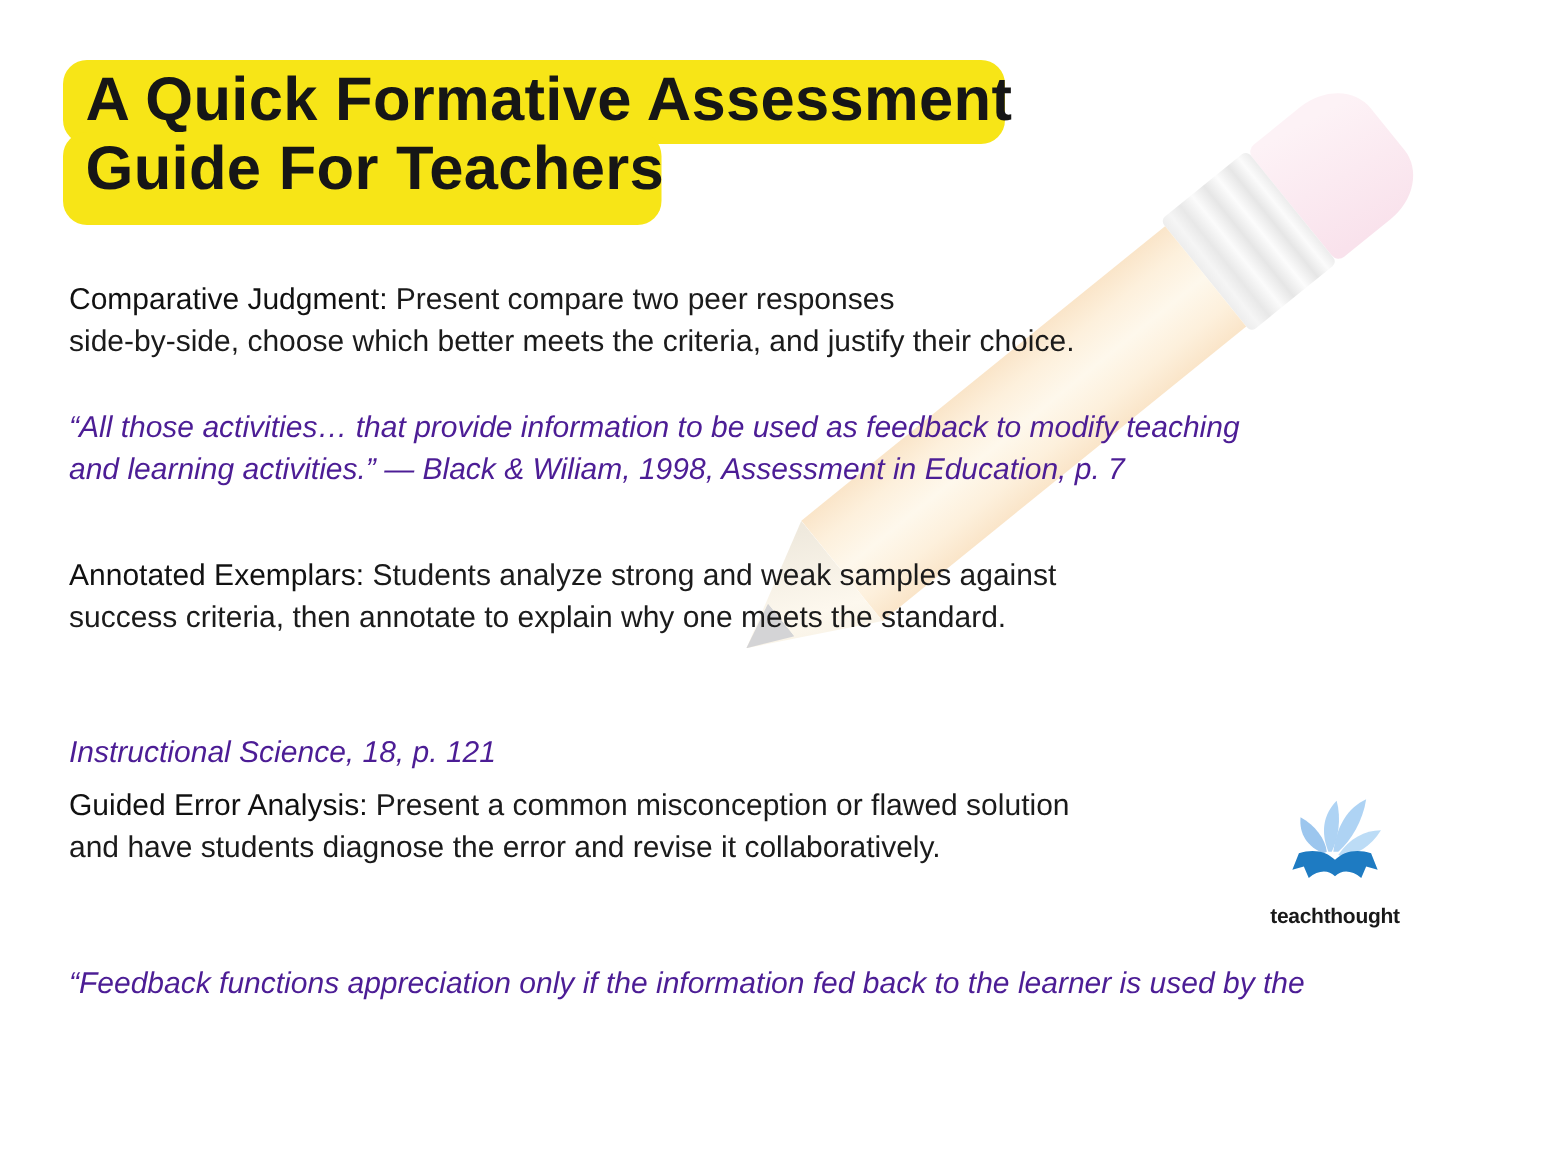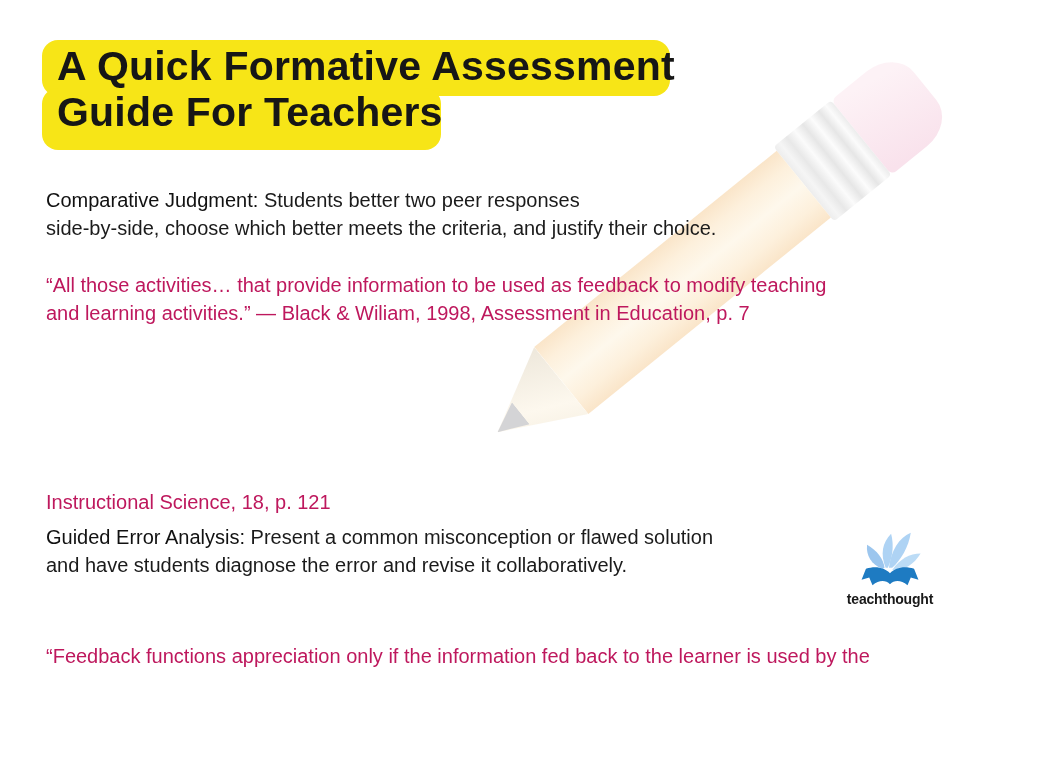--- a/index.html
+++ b/index.html
@@ -51,27 +51,27 @@
   }
   .t1{top:46px;}
   .t2{top:92px;}
 
   
   .sec,.quote{
     position:absolute;left:46px;z-index:2;margin:0;
     font-size:20px;line-height:28px;white-space:nowrap;
   }
   .sec strong{font-weight:400;color:#111;}
-  .quote{color:#be185d;}
+  .quote{font-style:italic;color:#4c1d95;}
 
   
   .logo{position:absolute;left:838px;top:528px;width:104px;text-align:center;z-index:2;}
   .logo svg{display:block;margin:0 auto;}
   .logo-word{
-    font-size:14px;font-weight:700;color:#191919;letter-spacing:-0.2px;margin-top:1px;
+    font-size:14px;font-weight:700;color:#191919;letter-spacing:-0.2px;margin-top:12px;
   }
 </style>
 </head>
 <body>
 
 <div class="page">
 
   <div class="pencil">
     <div class="p-eraser"></div>
     <div class="p-ferrule"></div>
@@ -82,29 +82,34 @@
     </div>
   </div>
 
   <div class="hl hl1" style="background: rgb(247, 229, 23);"></div>
   <div class="hl hl2" style="background: rgb(247, 229, 23);"></div>
   <h1 class="title-line t2">Guide For Teachers</h1>
   <h1 class="title-line t1">A Quick Formative Assessment</h1>
 
   <p class="sec" style="top:186px">
     <strong>Comparative Judgment:</strong>
-    <span>Students better two peer responses</span><br>
+    <span>Present compare two peer responses</span><br>
     <span>side-by-side, choose which better meets the criteria, and justify their choice.</span>
   </p>
 
   <p class="quote" style="top:271px">
     <span>“All those activities… that provide information to be used as feedback to modify teaching</span><br>
     <span>and learning activities.” — Black &amp; Wiliam, 1998, Assessment in Education, p. 7</span>
   </p>
 
+  <p class="sec" style="top:370px">
+    <strong>Annotated Exemplars:</strong>
+    <span>Students analyze strong and weak samples against</span><br>
+    <span>success criteria, then annotate to explain why one meets the standard.</span>
+  </p>
 
   <p class="quote" style="top:460px">
     <br>
     <span>Instructional Science, 18, p. 121</span>
   </p>
 
   <p class="sec" style="top:523px">
     <strong>Guided Error Analysis:</strong>
     <span>Present a common misconception or flawed solution</span><br>
     <span>and have students diagnose the error and revise it collaboratively.</span>

